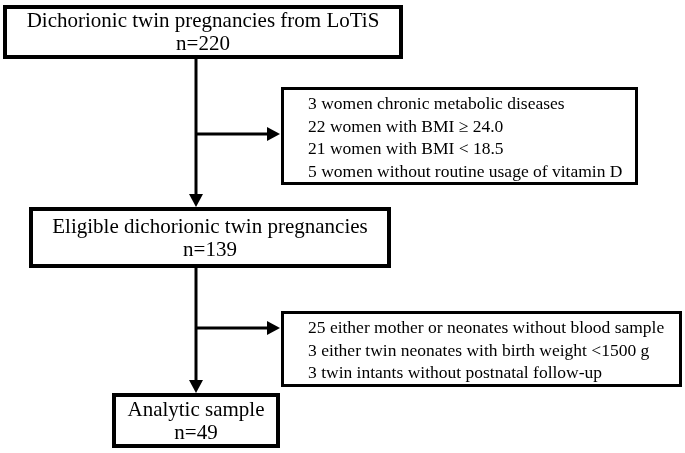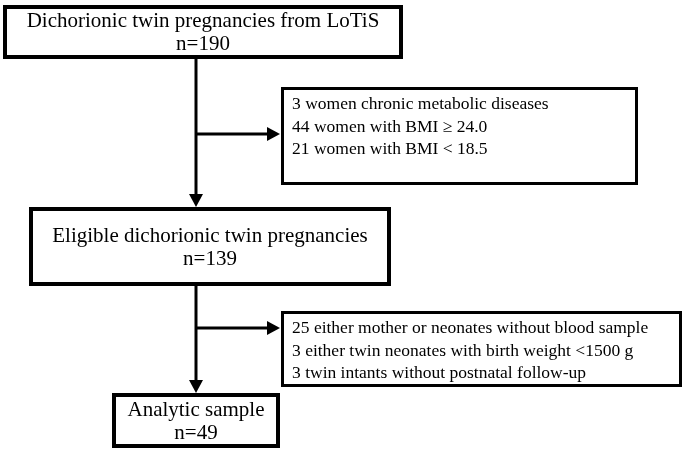--- a/index.html
+++ b/index.html
@@ -36,21 +36,21 @@
     justify-content: center;
     text-align: center;
     font-size: 21px;
     line-height: 23px;
   }
   .box.main .bl {
     white-space: nowrap;
   }
   .box.side {
     border-width: 3px;
-    padding: 2px 8px;
+    padding: 2px 24px;
     font-size: 17.5px;
     line-height: 22.5px;
     text-align: left;
   }
   .box.side .sl {
     white-space: nowrap;
   }
 </style>
 </head>
 <body>
@@ -67,30 +67,31 @@
 
     <line x1="196" y1="268" x2="196" y2="381" stroke="#000000" stroke-width="3"></line>
     <polygon points="189,380 203,380 196,393" fill="#000000"></polygon>
 
     <line x1="196" y1="328" x2="268" y2="328" stroke="#000000" stroke-width="3"></line>
     <polygon points="267,321 267,335 280,328" fill="#000000"></polygon>
   </svg>
 
   <div class="box main" style="left:3px; top:5px; width:400px; height:54px;">
     <div class="bl">Dichorionic twin pregnancies from LoTiS</div>
-    <div class="bl">n=190</div>
+    <div class="bl">n=220</div>
   </div>
 
   <div class="box side" style="left:281px; top:87px; width:357px; height:98px;">
     <div class="sl">3 women chronic metabolic diseases</div>
-    <div class="sl">44 women with BMI ≥ 24.0</div>
+    <div class="sl">22 women with BMI ≥ 24.0</div>
     <div class="sl">21 women with BMI &lt; 18.5</div>
+    <div class="sl">5 women without routine usage of vitamin D</div>
   </div>
 
-  <div class="box main" style="left:29px; top:207px; width:362px; height:79px;">
+  <div class="box main" style="left:29px; top:207px; width:362px; height:61px;">
     <div class="bl">Eligible dichorionic twin pregnancies</div>
     <div class="bl">n=139</div>
   </div>
 
   <div class="box side" style="left:281px; top:295px; width:401px; height:76px;margin-top:16px;">
     <div class="sl">25 either mother or neonates without blood sample</div>
     <div class="sl">3 either twin neonates with birth weight &lt;1500 g</div>
     <div class="sl">3 twin intants without postnatal follow-up</div>
   </div>
 

